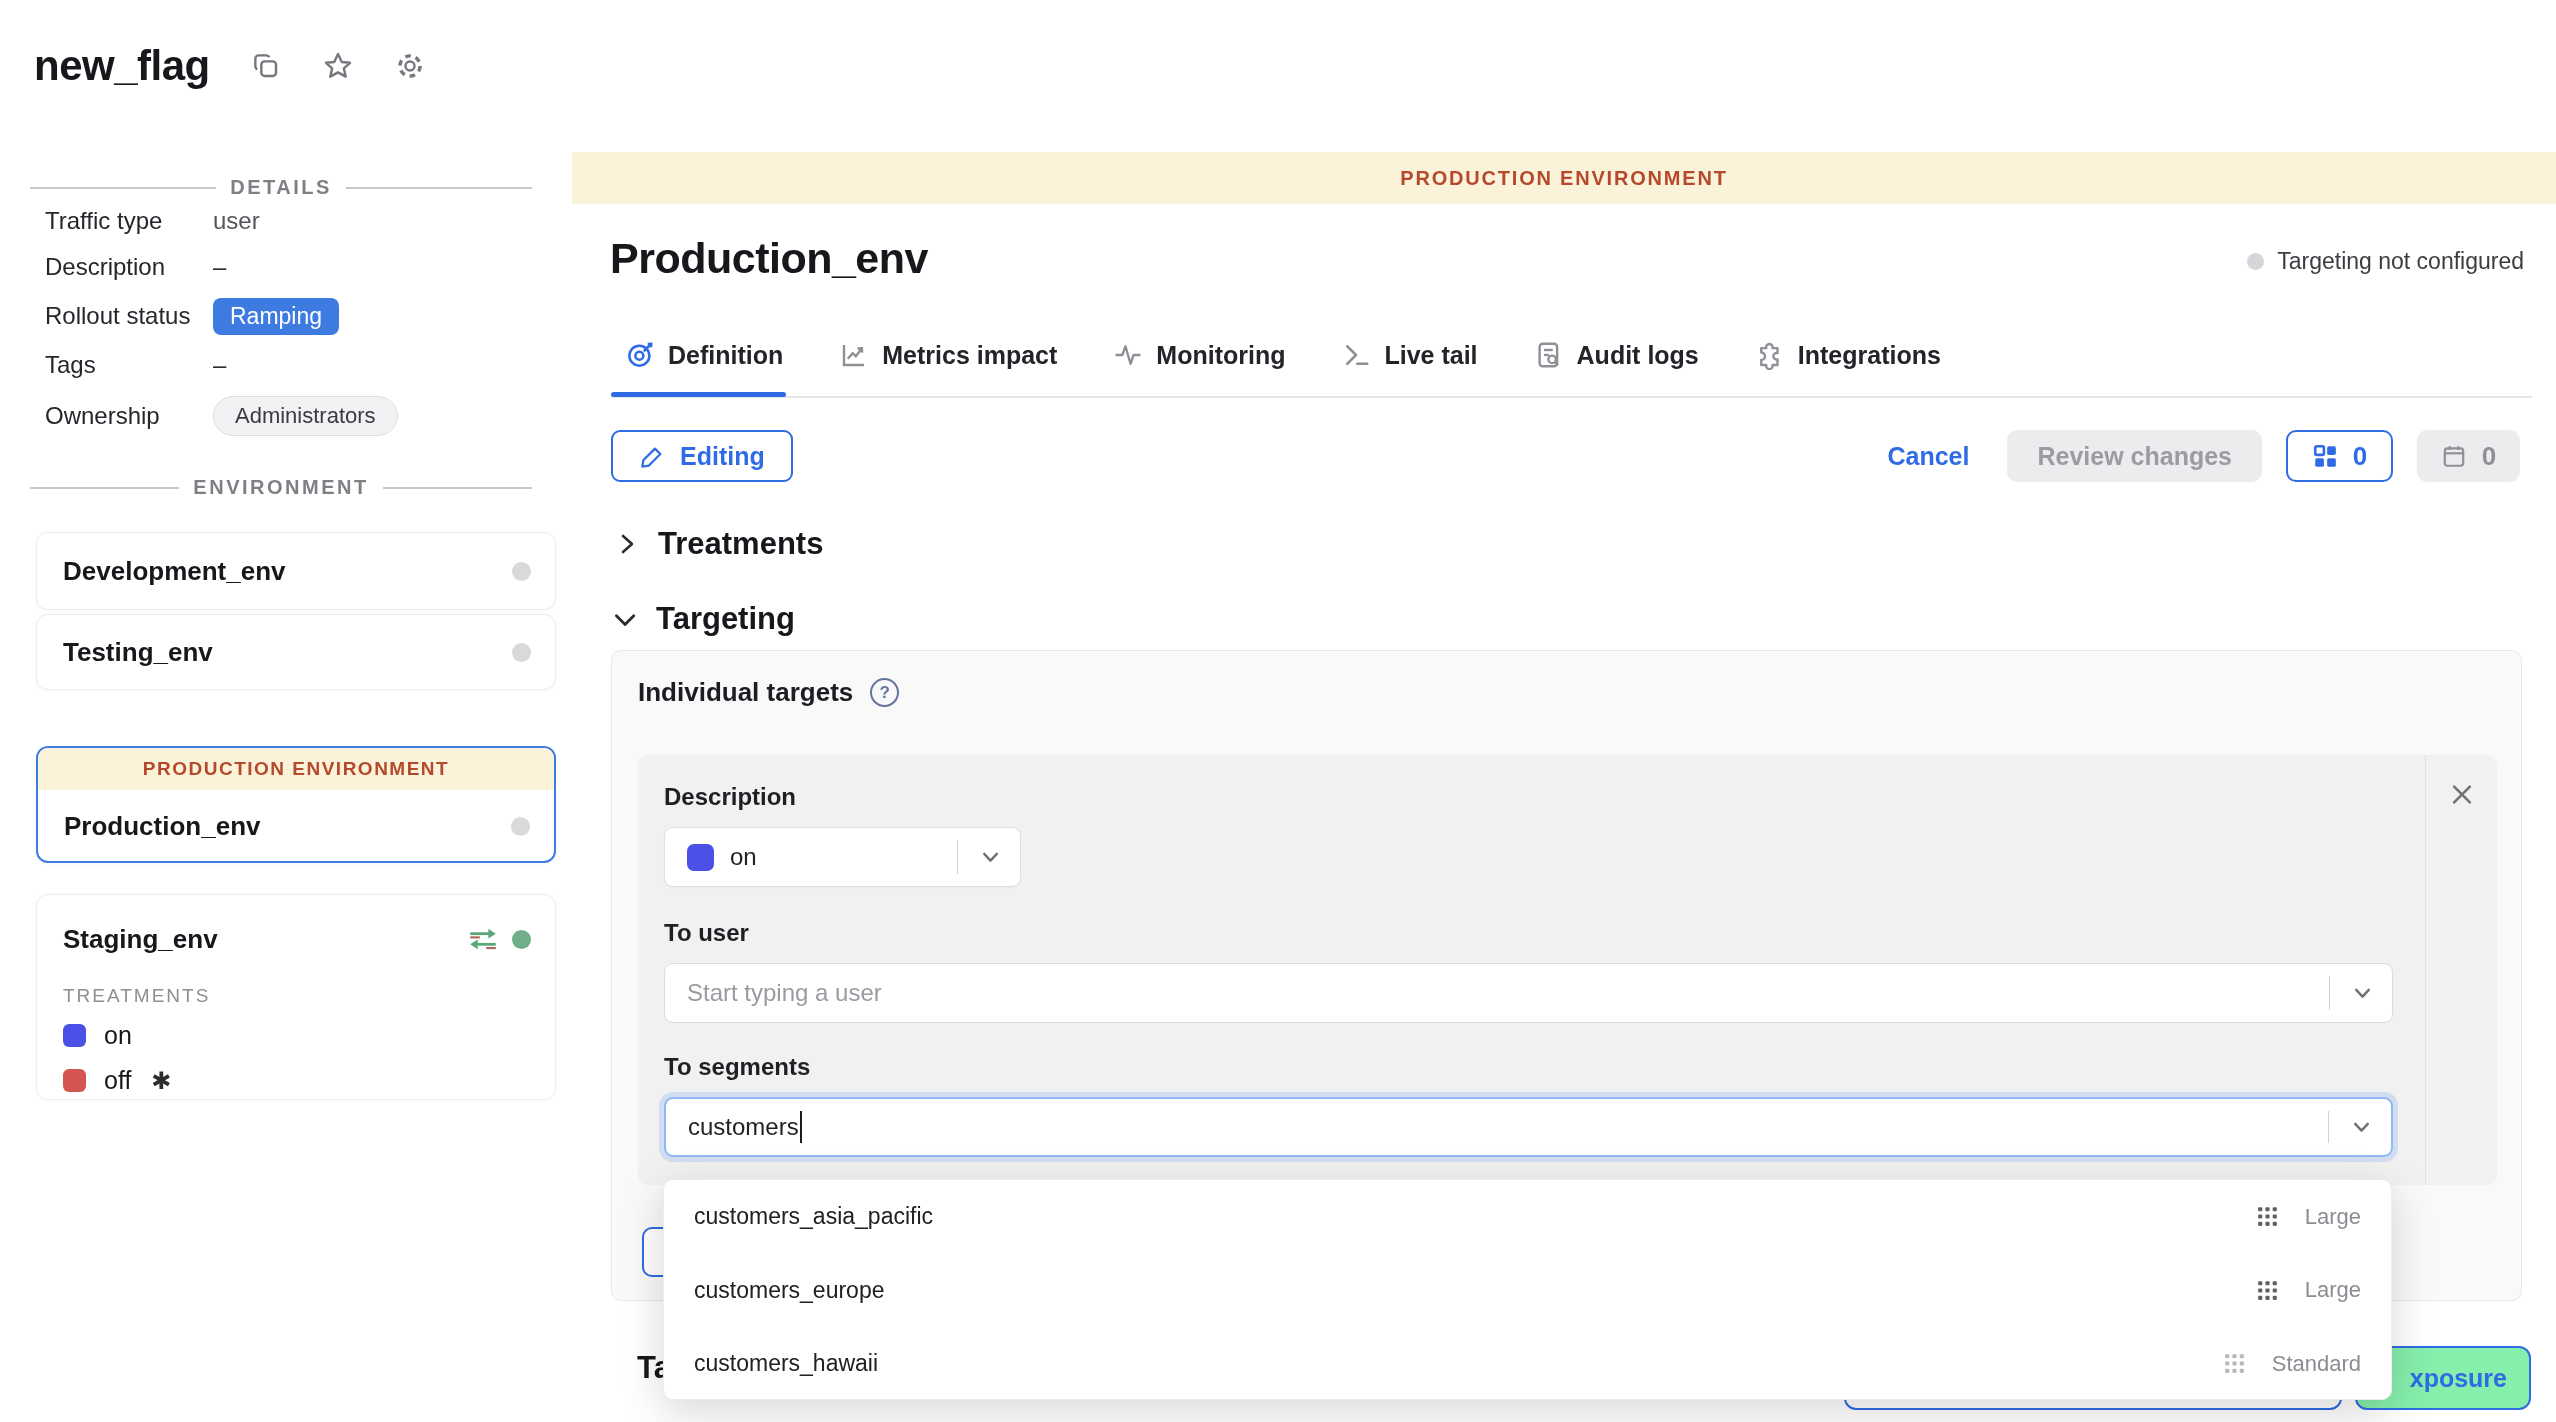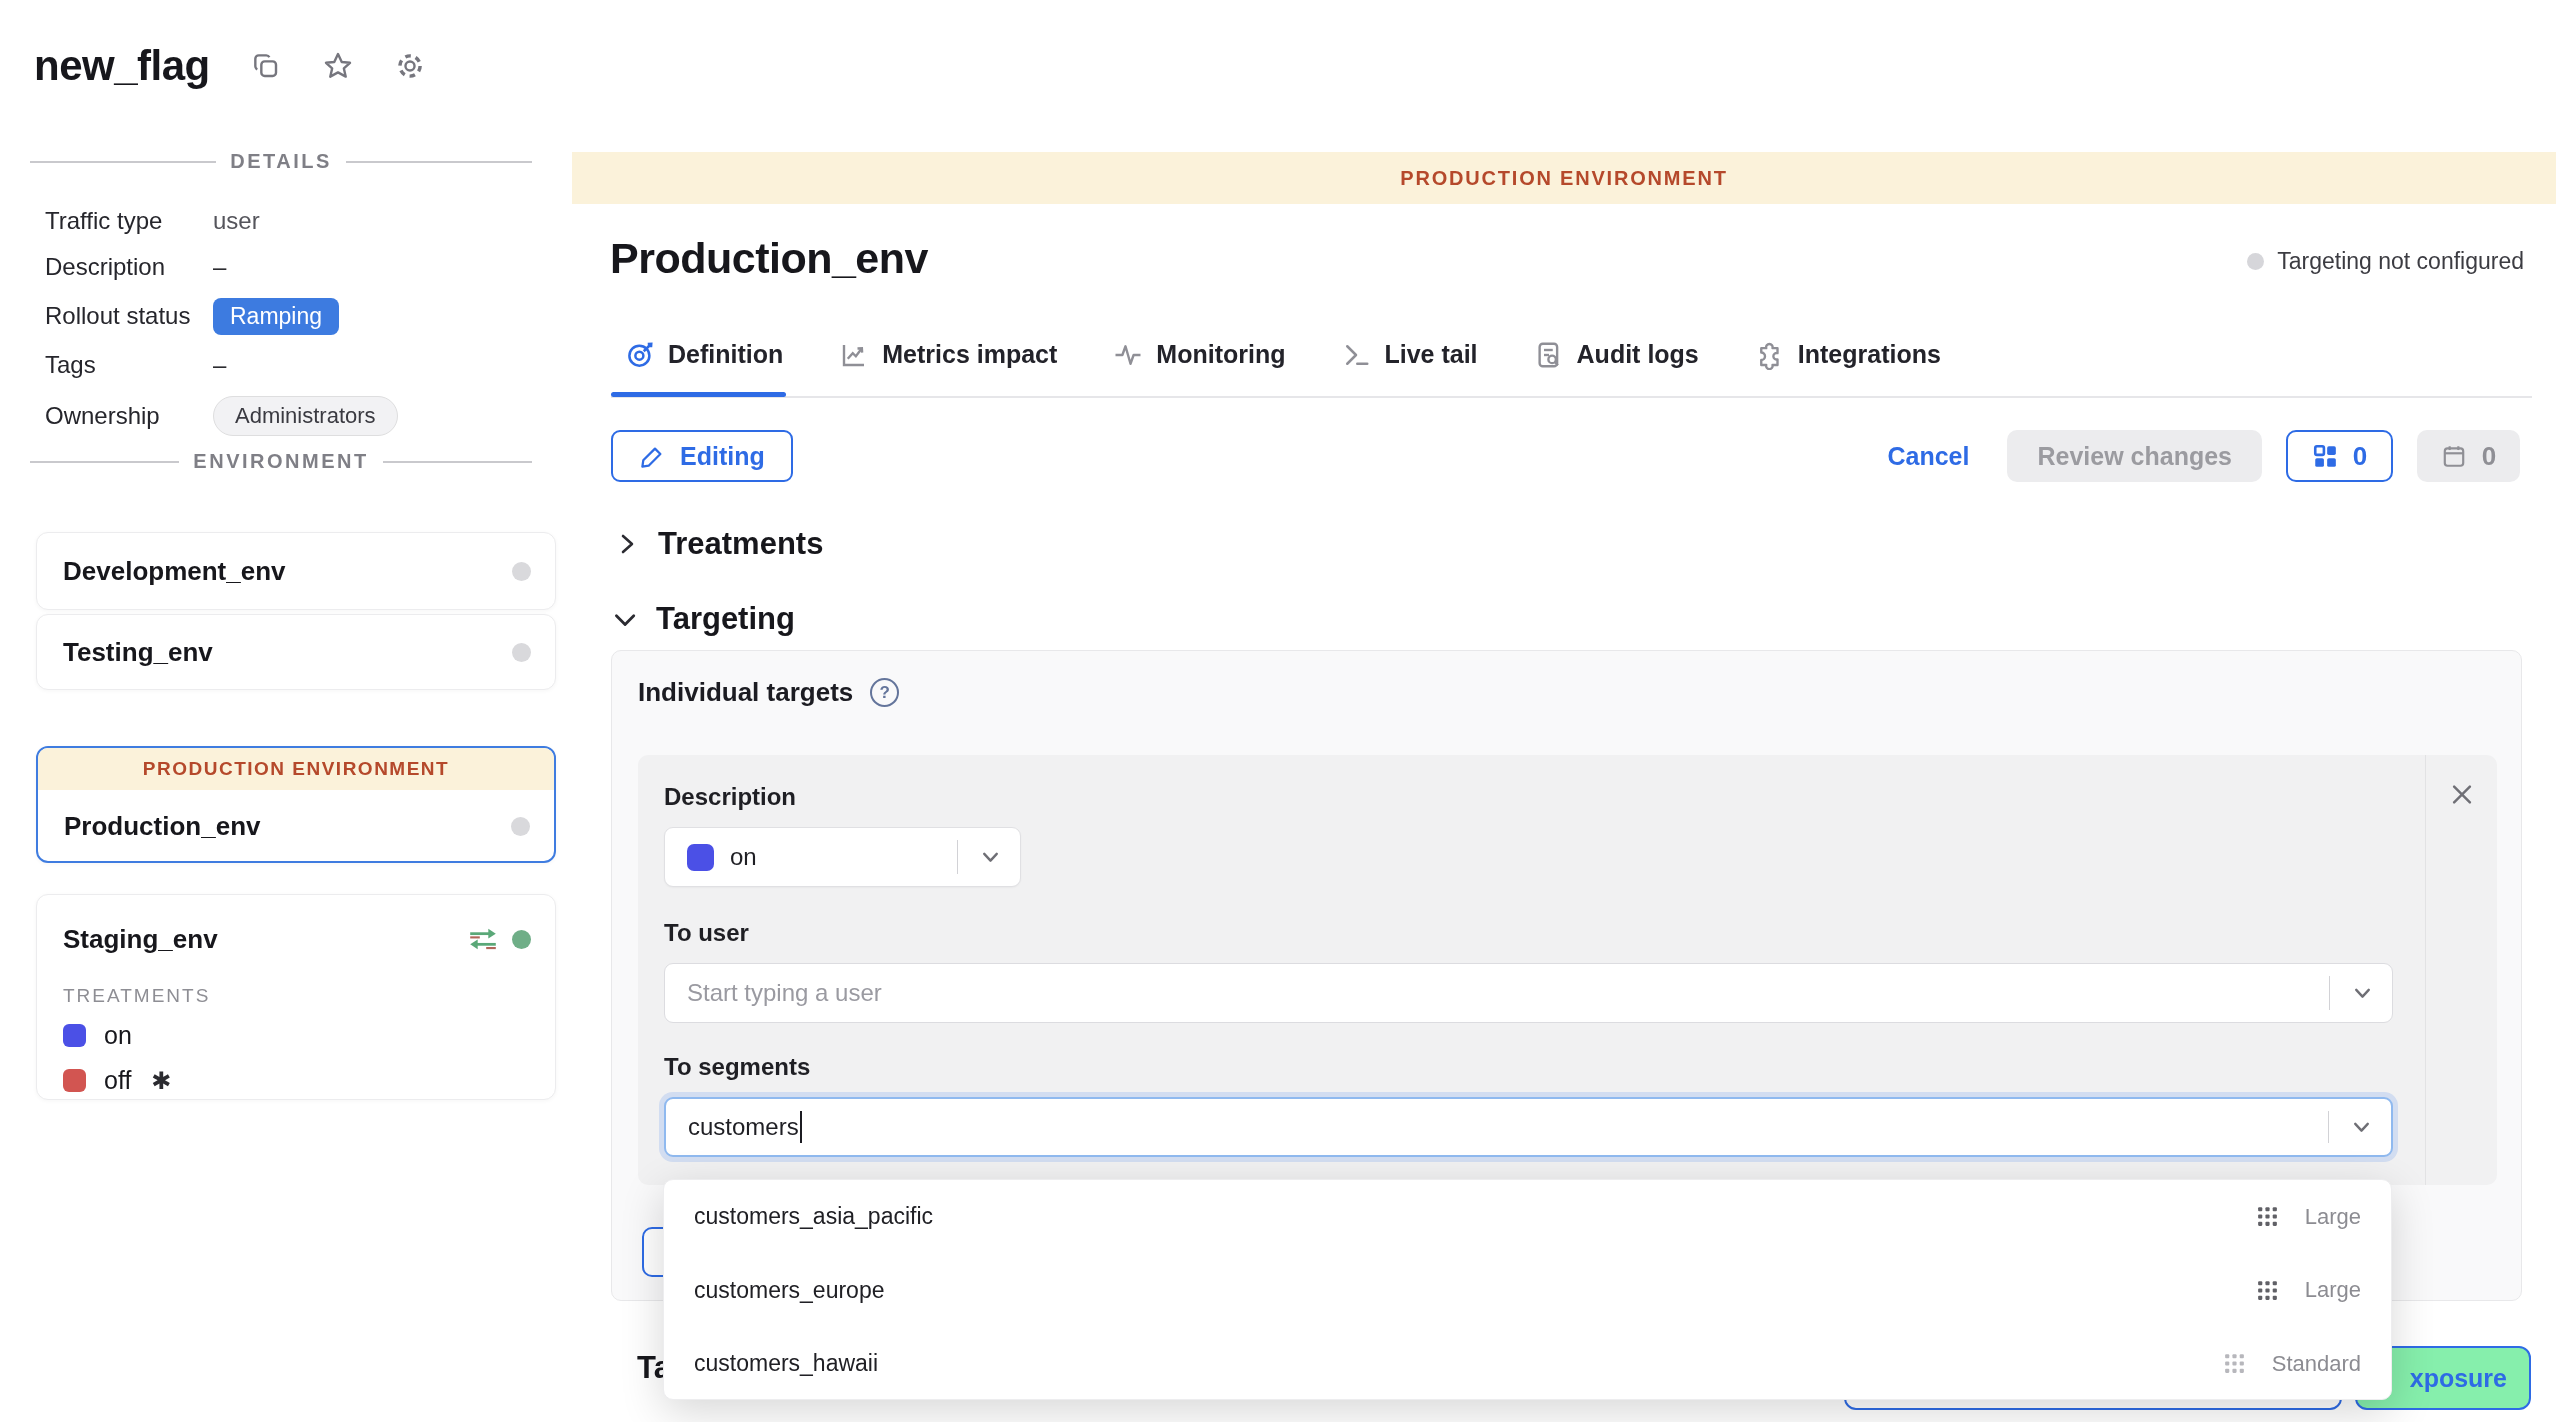--- a/index.html
+++ b/index.html
@@ -9,21 +9,21 @@
     font-family:"Liberation Sans","DejaVu Sans",sans-serif; color:#1f1f24; background:#fff;
   }
   svg { display:block; }
 
   
   .flag-header { position:absolute; left:34px; top:42px; display:flex; align-items:center; gap:40px; }
   .flag-title { font-size:42px; font-weight:700; color:#17171c; letter-spacing:-0.5px; }
   .hdr-icon { color:#76767e; cursor:pointer; }
 
   
-  .side-sep { position:absolute; left:30px; width:502px; display:flex; align-items:center; gap:14px; }
+  .side-sep { position:absolute; left:30px; width:502px; display:flex; align-items:center; gap:14px;margin-top:26px; }
   .side-sep .line { height:2px; background:#c9c9cd; flex:1; }
   .side-sep .sep-label { font-size:20px; font-weight:600; color:#7f7f86; letter-spacing:2.5px; }
 
   .details-grid { position:absolute; left:45px; top:198px; width:487px; display:grid;
                   grid-template-columns:168px auto; row-gap:0; align-items:center; }
   .d-label { font-size:24px; color:#26262c; height:46px; display:flex; align-items:center; }
   .d-value { font-size:24px; color:#55555c; height:46px; display:flex; align-items:center; }
   .badge-blue { background:#3d7be0; color:#fff; font-size:23px; font-weight:500; border-radius:8px;
                 padding:7px 17px; line-height:1; }
   .pill { background:#f2f2f4; border:1.5px solid #dededf; color:#3a3a41; font-size:22px;
@@ -47,21 +47,21 @@
   
   .main-banner { position:absolute; left:572px; top:152px; width:1984px; height:52px; background:#fbf2da;
                  display:flex; align-items:center; justify-content:center; }
   .main-banner span { font-size:20px; font-weight:700; color:#b5492b; letter-spacing:1.8px; }
   .env-title { position:absolute; left:610px; top:234px; font-size:43px; font-weight:700; color:#17171c; letter-spacing:-0.5px; }
   .status-note { position:absolute; right:32px; top:248px; display:flex; align-items:center; gap:13px; }
   .status-note .dot { width:17px; height:17px; border-radius:50%; background:#d6d6da; }
   .status-note .txt { font-size:23px; color:#3c3c42; }
 
   .tabs { position:absolute; left:625px; top:340px; display:flex; gap:56px; align-items:center; }
-  .tab { display:flex; align-items:flex-start; gap:13px; cursor:pointer; }
+  .tab { display:flex; align-items:center; gap:13px; cursor:pointer; }
   .tab-label { font-size:25px; font-weight:600; color:#23232a; }
   .tab-icon { color:#8f8f96; }
   .tab-icon.active { color:#2e6be5; }
   .tabs-divider { position:absolute; left:611px; top:396px; width:1921px; height:2px; background:#e6e6e9; }
   .tab-underline { position:absolute; left:611px; top:392px; width:175px; height:5px; background:#2e6be5; border-radius:3px; }
 
   .editing-btn { position:absolute; left:611px; top:430px; height:52px; padding:0 26px; background:#fff;
                  border:2px solid #2e6be5; border-radius:9px; display:flex; align-items:center; gap:14px;
                  color:#2e6be5; font-size:25px; font-weight:700; cursor:pointer; }
   .toolbar-right { position:absolute; right:36px; top:430px; display:flex; align-items:center; gap:24px; }

